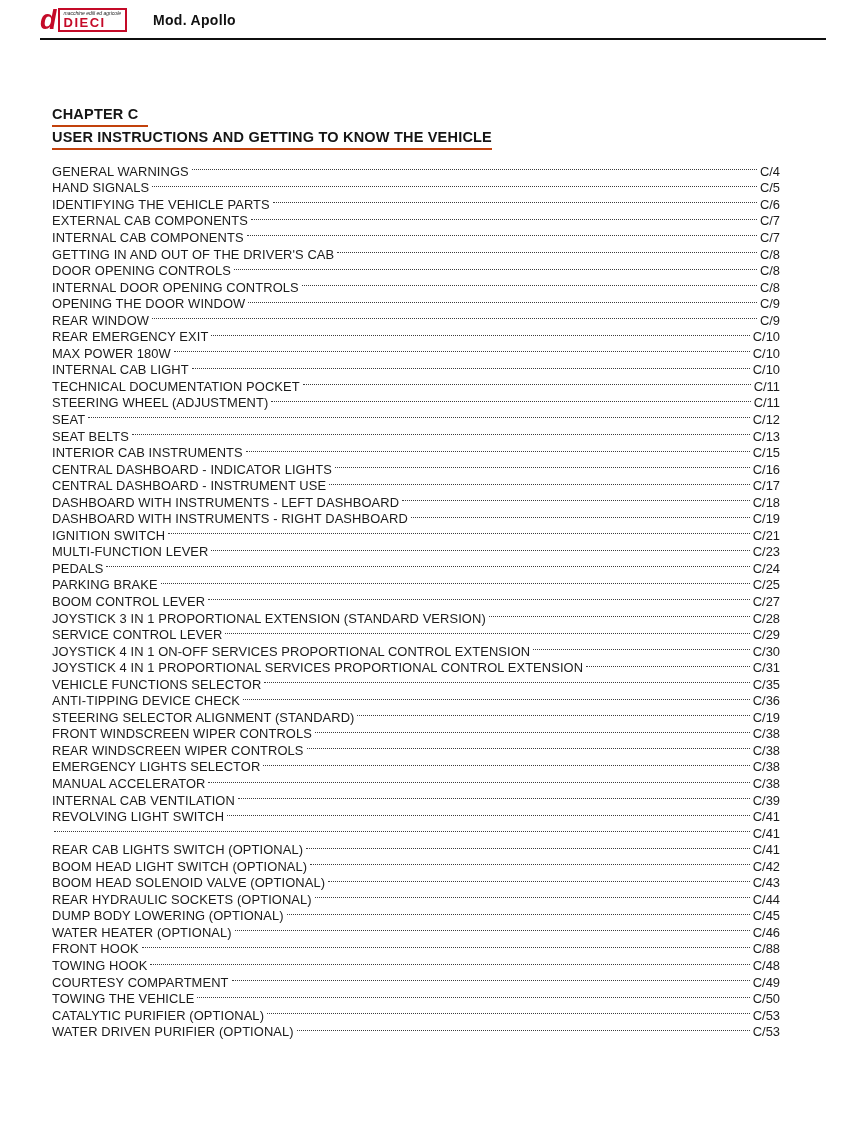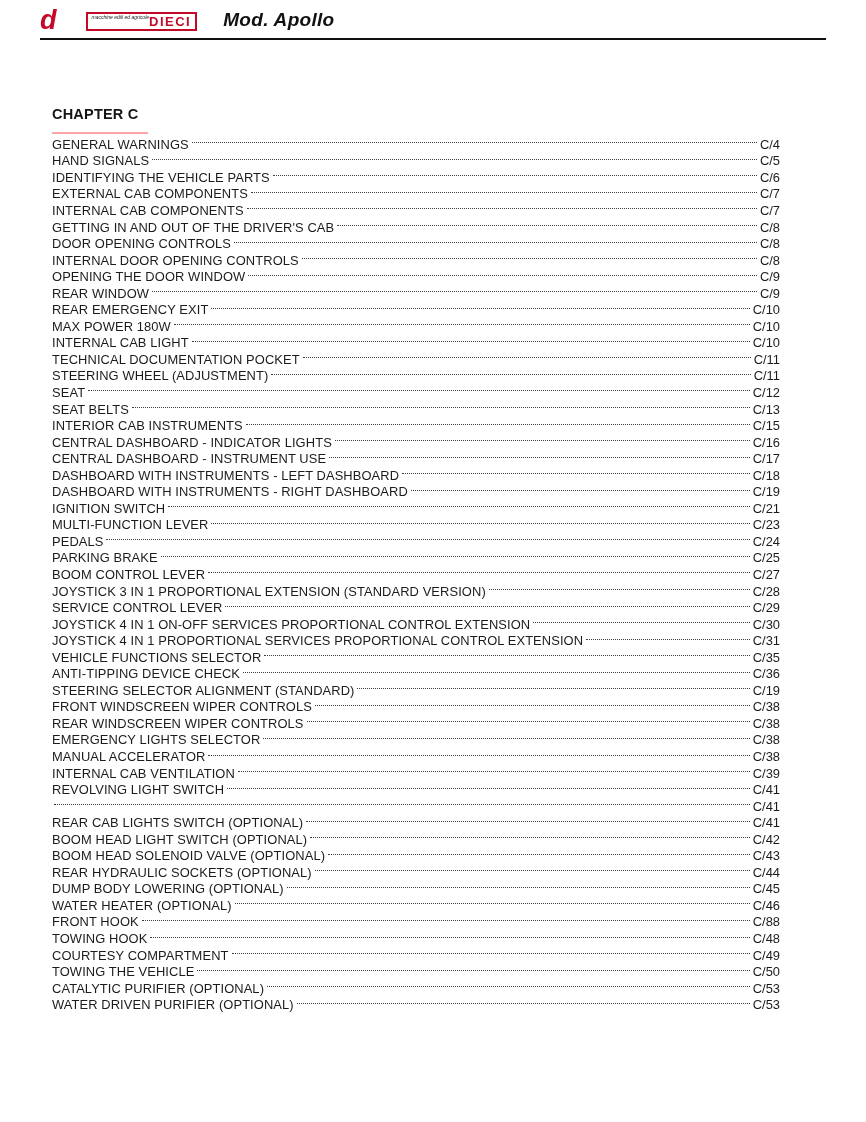--- a/index.html
+++ b/index.html
@@ -20,40 +20,40 @@
     height:38px;
   }
   .logo { display:flex; align-items:flex-end; color:#c40a28; margin-right:26px; }
   .logo-d {
     font-size:27px; line-height:0.85; font-weight:bold; font-style:italic;
     margin-right:1px;
   }
   .logo-box {
     border:2px solid #c40a28;
     padding:1px 4px 1px 4px;
-    display:flex; flex-direction:row; line-height:1;margin-left:28px;
+    display:flex; flex-direction:column; line-height:1;
   }
   .logo-tagline { font-size:5px; font-style:italic; color:#222; white-space:nowrap; }
   .logo-brand { font-size:13px; font-weight:bold; letter-spacing:1.5px; color:#c40a28; }
   .model-title {
-    font-size:19px; font-weight:bold; font-style:italic; color:#111;
+    font-size:14px; font-weight:bold; color:#111;
     letter-spacing:0.3px;
   }
   .rule { border:none; border-top:2.5px solid #0f0f0f; margin:0 40px; }
 
   
   .content { padding:66px 86px 0 52px; }
   .chapter-title, .chapter-subtitle {
     font-size:14.5px; font-weight:bold; color:#151515;
     letter-spacing:0.2px;
   }
   .chapter-title span, .chapter-subtitle span {
     display:inline-block;
-    border-bottom:2px solid #fca5a5;
-    padding-bottom:10px;
+    border-bottom:2px solid #c2410c;
+    padding-bottom:3px;
   }
   .chapter-title { margin-bottom:2px; }
   .chapter-title span { padding-right:10px; }
   .chapter-subtitle { margin-bottom:13px; }
 
   
   .toc { width:100%; }
   .toc-row {
     display:flex; align-items:center;
     height:16.55px;
@@ -83,20 +83,23 @@
       </span>
     </div>
     <div class="model-title">Mod. Apollo</div>
   </div>
   <hr class="rule">
 
   <div class="content">
     <div class="chapter-title">
       <span>CHAPTER C</span>
     </div>
+    <div class="chapter-subtitle">
+      <span>USER INSTRUCTIONS AND GETTING TO KNOW THE VEHICLE</span>
+    </div>
 
     <div class="toc" id="toc">
         <div class="toc-row">
           <span class="toc-title">GENERAL WARNINGS</span>
           <span class="toc-dots"></span>
           <span class="toc-page">C/4</span>
         </div>
         <div class="toc-row">
           <span class="toc-title">HAND SIGNALS</span>
           <span class="toc-dots"></span>

